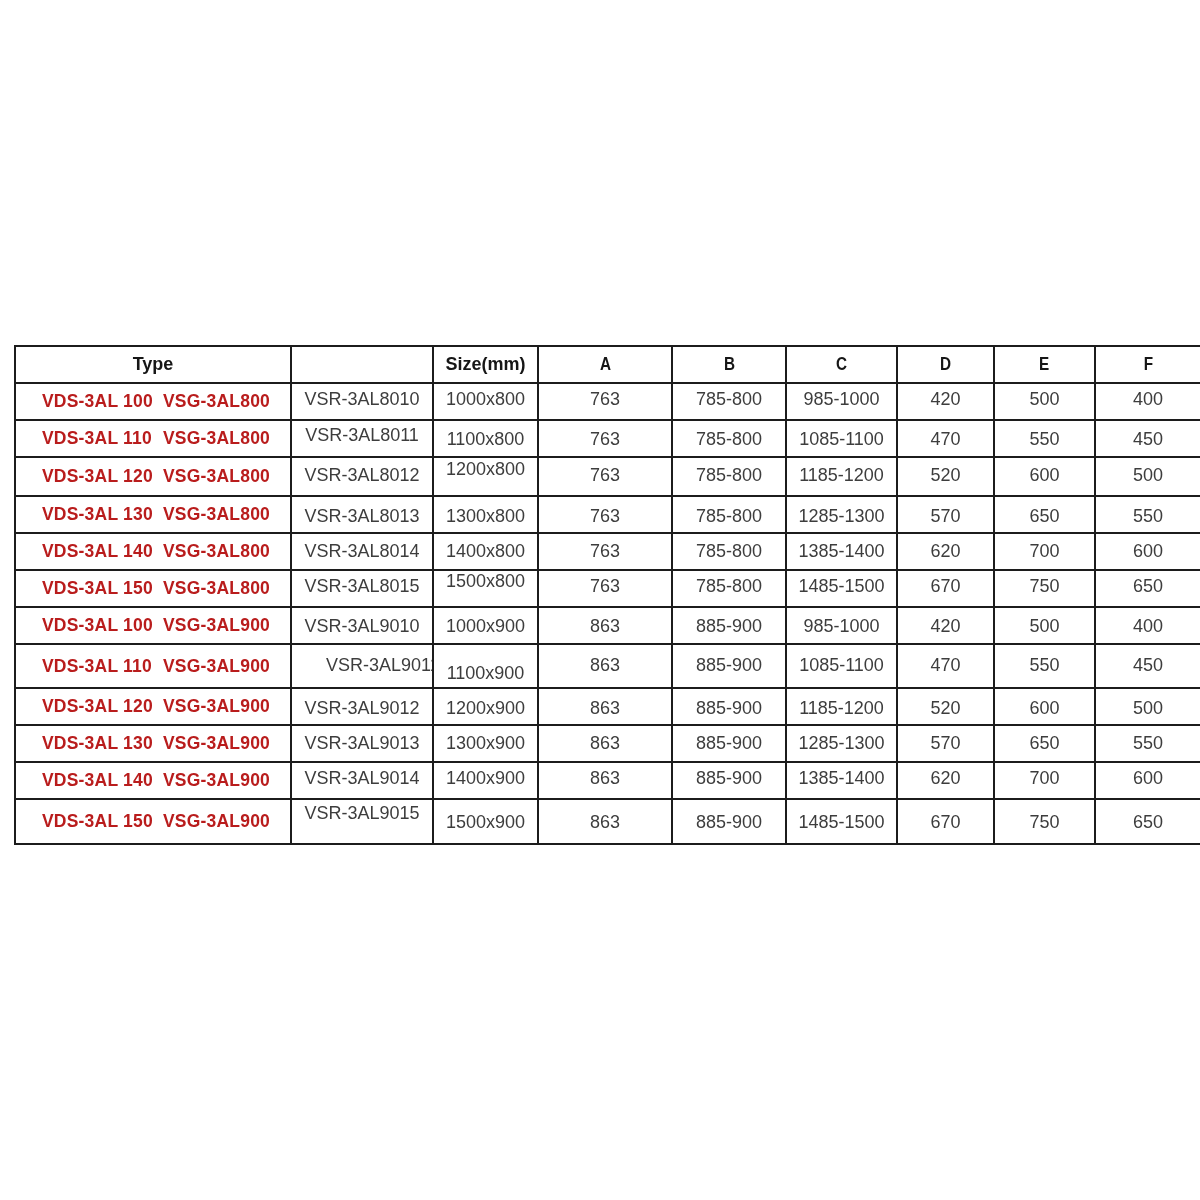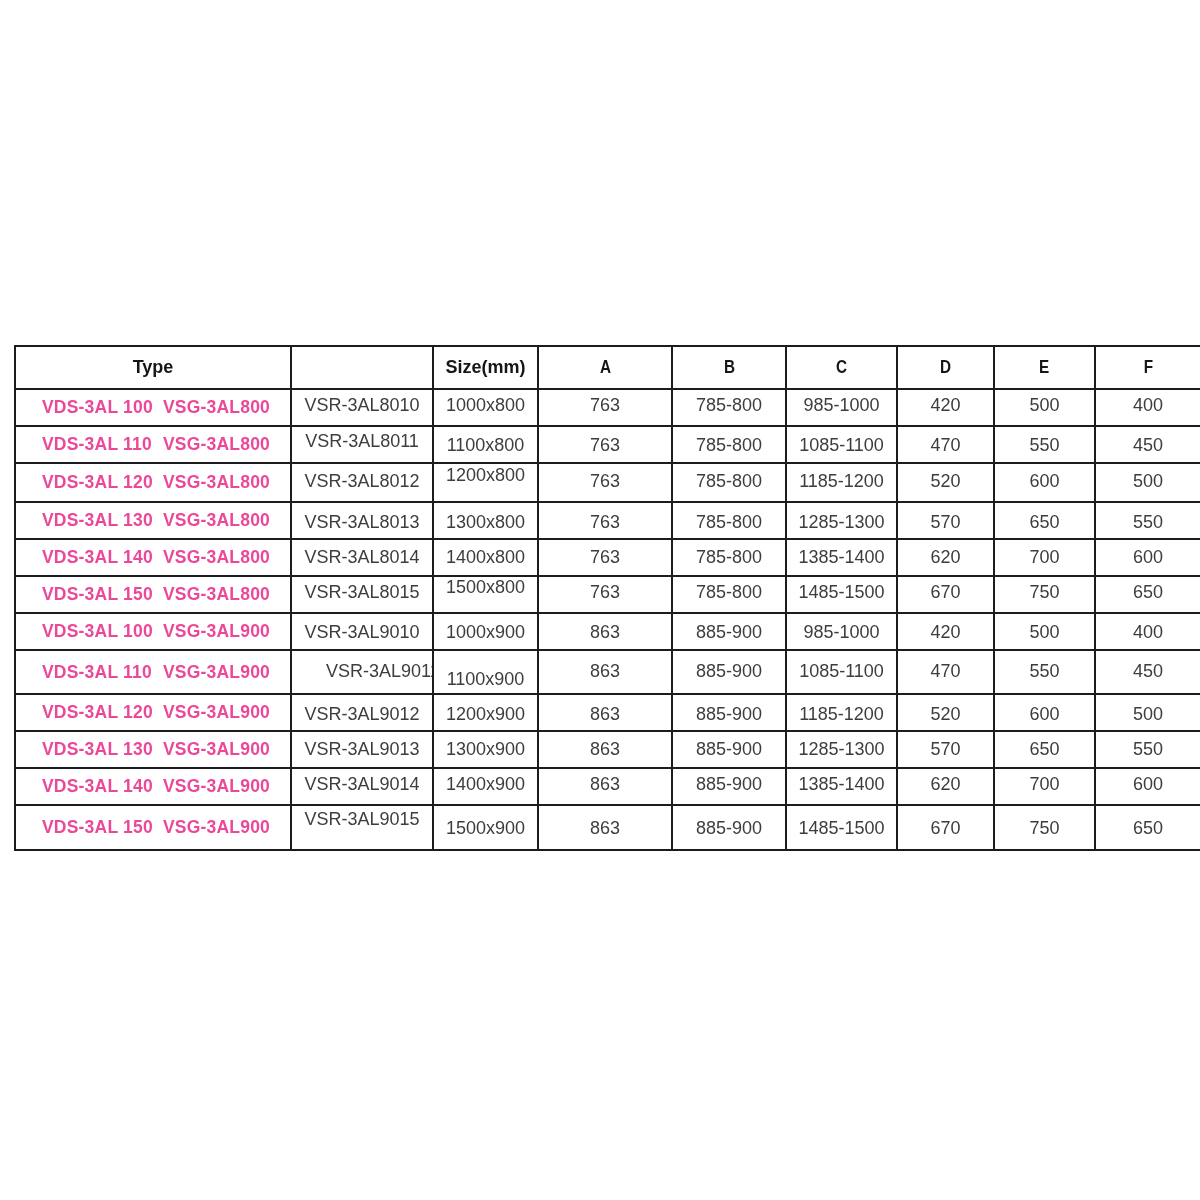--- a/index.html
+++ b/index.html
@@ -30,21 +30,21 @@
     background: #ffffff;
   }
   table.spec th, table.spec td {
     border: 2px solid #1c1c1c;
     white-space: nowrap;
     overflow: hidden;
     text-align: center;
     vertical-align: middle;
     padding: 0;
   }
-  thead tr { height: 43px; }
+  thead tr { height: 37px; }
   tbody tr { height: 37px; }
   tbody tr:last-child { height: 42px; }
   th {
     font-weight: bold;
     font-size: 18px;
     color: #161616;
   }
   .cond {
     display: inline-block;
     transform: scaleX(0.85);
@@ -61,21 +61,21 @@
   }
   .type-inner {
     display: flex;
     justify-content: space-between;
     align-items: center;
     padding: 0 20px 0 26px;
   }
   .code-bold {
     font-weight: bold;
     font-size: 17.5px;
-    color: #ec4899;
+    color: #b91c1c;
     letter-spacing: 0.2px;
   }
   td.model-cell {
     padding-left: 14px; 
   }
 </style>
 </head>
 <body>
 
 <div class="page">

